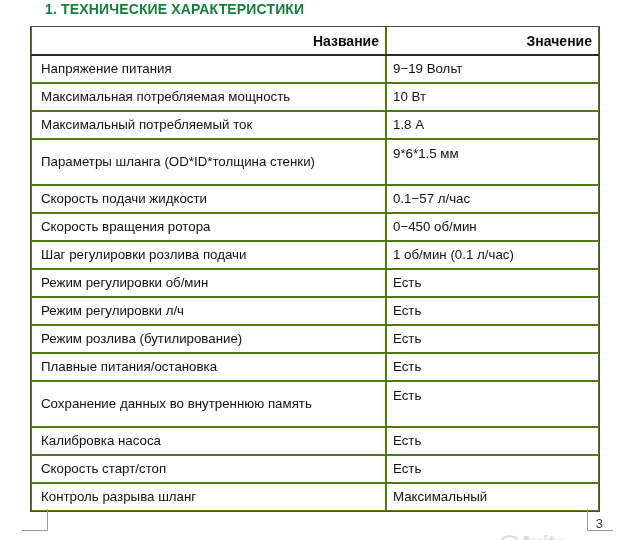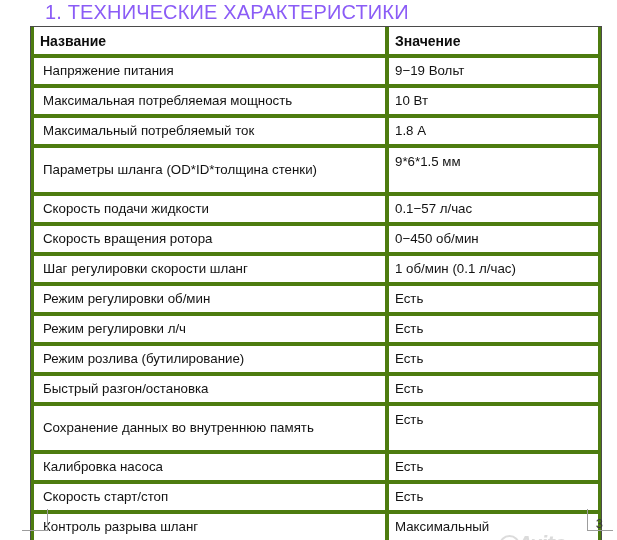--- a/index.html
+++ b/index.html
@@ -22,40 +22,40 @@
     width: 617px;
     height: 540px;
     box-sizing: border-box;
   }
 
   
   .doc-title {
     position: absolute;
     left: 45px;
     top: 1px;
-    font-size: 20px;
-    font-weight: normal;
+    font-size: 14px;
+    font-weight: bold;
     letter-spacing: 0.15px;
     white-space: nowrap;
-    color: #8b5cf6;
+    color: #15803d;
   }
 
   
   .spec-table {
     position: absolute;
     left: 30px;
     top: 26px;
     width: 568px;
     border-collapse: collapse;
     table-layout: fixed;
     background: #ffffff;
   }
   .spec-table td,
   .spec-table th {
-    border: 4px solid #4d7c0f;
+    border: 2px solid #4d7c0f;
     padding: 0;
     vertical-align: middle;
     background: #ffffff;
   }
 
   
   .spec-table {
     outline: 1px solid #4a4a4a;
     outline-offset: -1px;
   }
@@ -63,21 +63,21 @@
   col.c-name { width: 355px; }
   col.c-val  { width: 213px; }
 
   
   .hdr td {
     border-bottom: 2px solid #2b2b2b;
     border-top: 1px solid #4a4a4a;
     height: 27px;
   }
   .hdr .cell {
-    text-align: left;
+    text-align: right;
     font-size: 14px;
     font-weight: 600;
     padding: 3px 6px;
     color: #0d0d0d;
   }
 
   .cell {
     display: block;
     box-sizing: border-box;
     font-size: 13.3px;
@@ -230,21 +230,21 @@
         <tr class="r-single">
           <td>
             <span class="cell cell-name">Скорость вращения ротора</span>
           </td>
           <td>
             <span class="cell cell-val">0−450 об/мин</span>
           </td>
         </tr>
         <tr class="r-single">
           <td>
-            <span class="cell cell-name">Шаг регулировки скорости шланг</span>
+            <span class="cell cell-name">Шаг регулировки розлива подачи</span>
           </td>
           <td>
             <span class="cell cell-val">1 об/мин (0.1 л/час)</span>
           </td>
         </tr>
         <tr class="r-single">
           <td>
             <span class="cell cell-name">Режим регулировки об/мин</span>
           </td>
           <td>
@@ -262,21 +262,21 @@
         <tr class="r-single">
           <td>
             <span class="cell cell-name">Режим розлива (бутилирование)</span>
           </td>
           <td>
             <span class="cell cell-val">Есть</span>
           </td>
         </tr>
         <tr class="r-single">
           <td>
-            <span class="cell cell-name">Быстрый разгон/остановка</span>
+            <span class="cell cell-name">Плавные питания/остановка</span>
           </td>
           <td>
             <span class="cell cell-val">Есть</span>
           </td>
         </tr>
         <tr class="r-double">
           <td>
             <span class="cell cell-name justify">Сохранение данных во внутреннюю память</span>
           </td>
           <td class="v-top">

